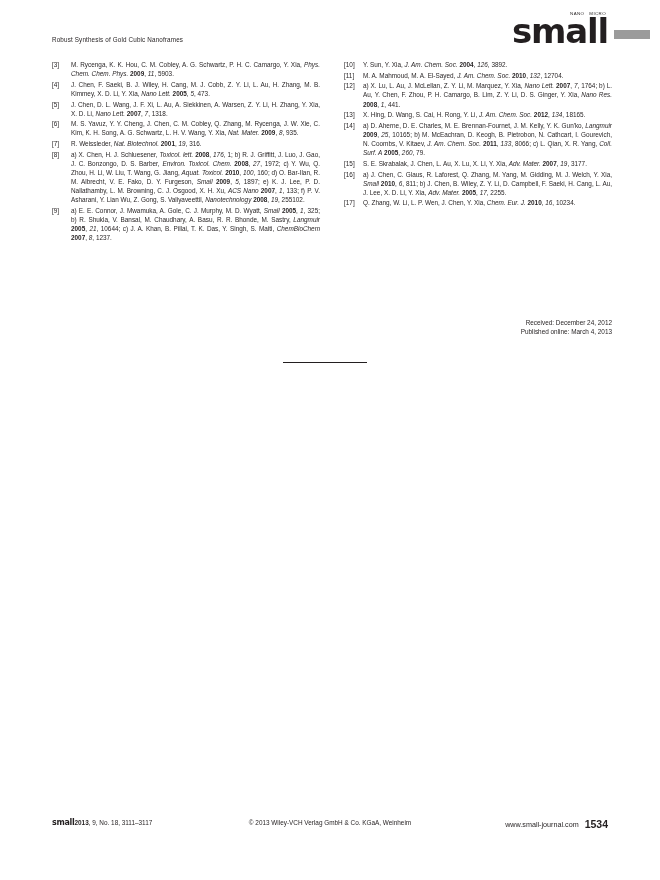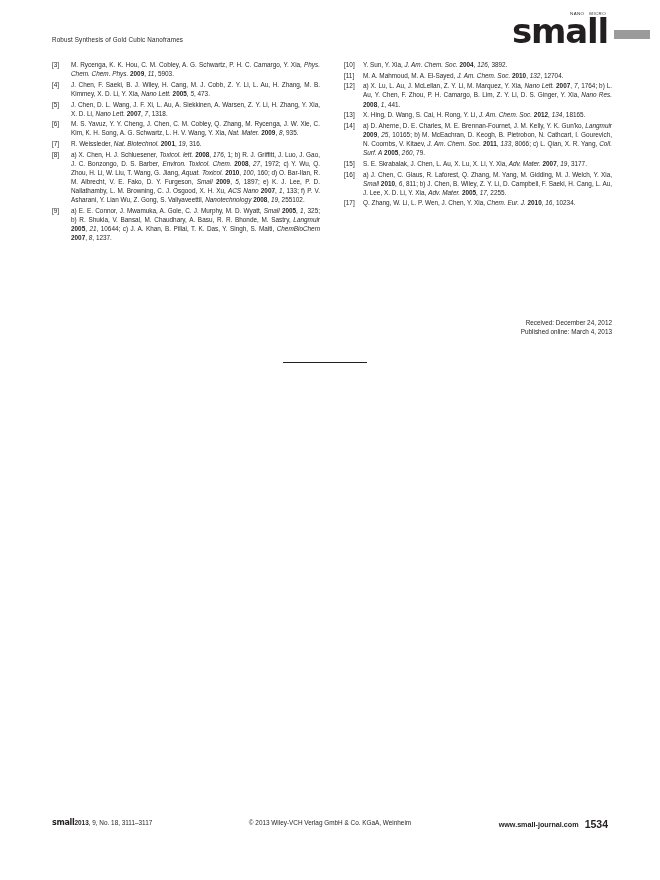--- a/index.html
+++ b/index.html
@@ -159,21 +159,21 @@
     top: 1px;
     text-align: center;
   }
   .footer-right {
     position: absolute;
     right: 0;
     top: 0;
     white-space: nowrap;
   }
   .footer-right .site {
-    font-weight: bold;
+    font-weight: normal;
     font-size: 7.2px;
   }
   .footer-right .pageno {
     font-weight: bold;
     font-size: 10.5px;
     margin-left: 6px;
     vertical-align: -1px;
   }
 </style>
 </head>

